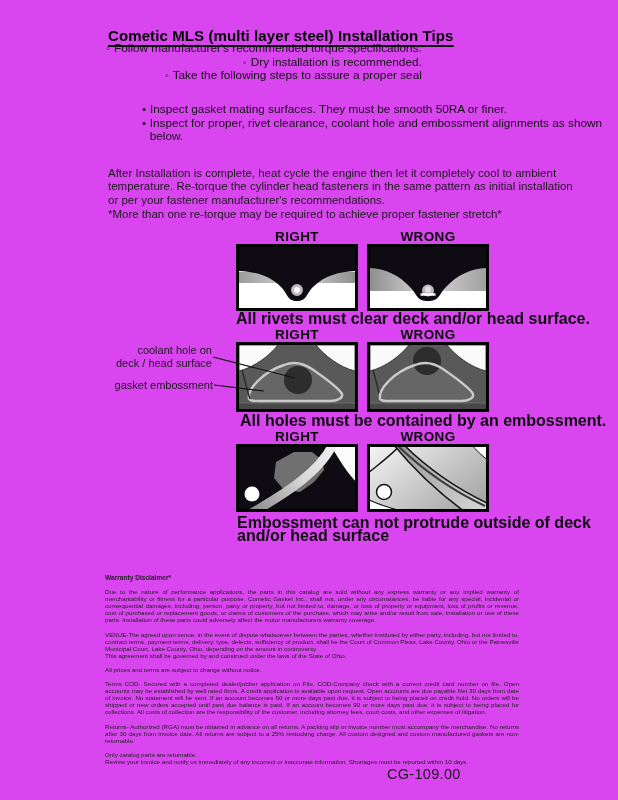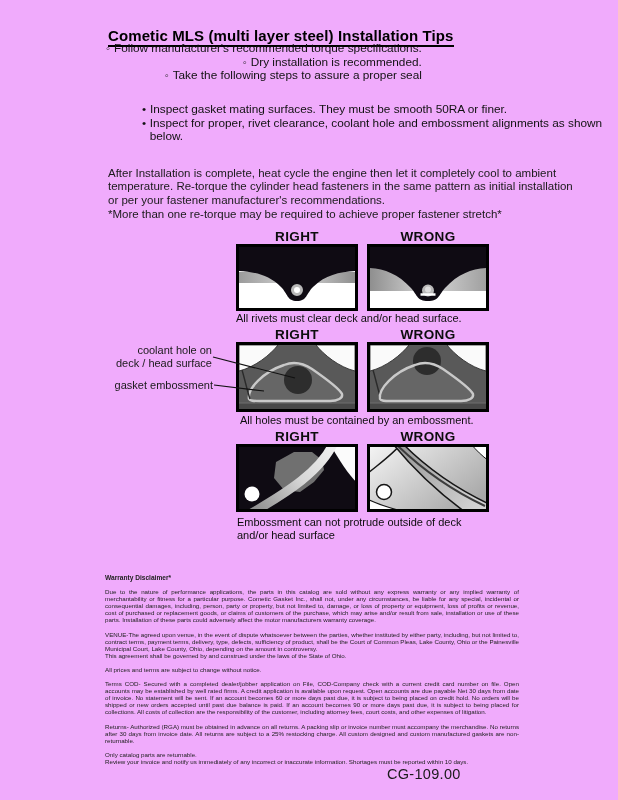--- a/index.html
+++ b/index.html
@@ -1,17 +1,17 @@
 <!DOCTYPE html>
 <html><head>
 <meta charset="utf-8">
 <style>
   html,body { margin:0; padding:0; background:#ffffff; }
   .page {
-    position:relative; width:618px; height:800px; background:#f0abfc;
+    position:relative; width:618px; height:800px; background:#d946ef;
     font-family:"Liberation Sans", sans-serif; color:#111; overflow:hidden;
   }
   .abs { position:absolute; }
 
   .title {
     left:108px; top:27px; font-size:15px; font-weight:bold; color:#000;
     border-bottom:2px solid #000; padding-bottom:1px; letter-spacing:0.1px;
   }
 
   .bullets { left:106px; top:42px; font-size:11.8px; line-height:13.6px; }
@@ -21,21 +21,21 @@
   .sub-bullet { display:flex; }
   .sub-bullet::before { content:"•"; width:8px; color:#111; }
 
   .diesel-h { left:108px; top:118px; font-size:13px; font-weight:bold; color:#000; }
   .para { left:108px; font-size:11.5px; line-height:13.4px; white-space:pre-line; color:#1a1a1a; }
   .p1 { top:136px; }
   .p2 { top:167px; }
   .note { left:108px; top:208px; font-size:11.5px; color:#1a1a1a; }
 
   .fig-label { width:122px; text-align:center; font-weight:bold; font-size:13.5px; letter-spacing:0.4px; color:#0d0d0d; }
-  .caption { font-weight:normal; font-size:11px; line-height:13px; color:#0d0d0d; white-space:pre-line; }
+  .caption { font-weight:bold; font-size:16px; line-height:13px; color:#0d0d0d; white-space:pre-line; }
 
   .panel { width:122px; }
   .pl1 { left:236px; } .pl2 { left:367px; }
   .row1-label { top:229px; } .row1-panel { top:244px; } .row1-cap { left:236px; top:312px; }
   .row2-label { top:327px; } .row2-panel { top:342px; } .row2-cap { left:240px; top:414px; }
   .row3-label { top:429px; } .row3-panel { top:444px; } .row3-cap { left:237px; top:516px; }
 
   .ann { font-size:11px; line-height:12.6px; text-align:right; white-space:pre-line; color:#1a1a1a; }
   .ann-coolant { left:94px; top:344px; width:118px; }
   .ann-emboss  { left:94px; top:379px; width:119px; }

